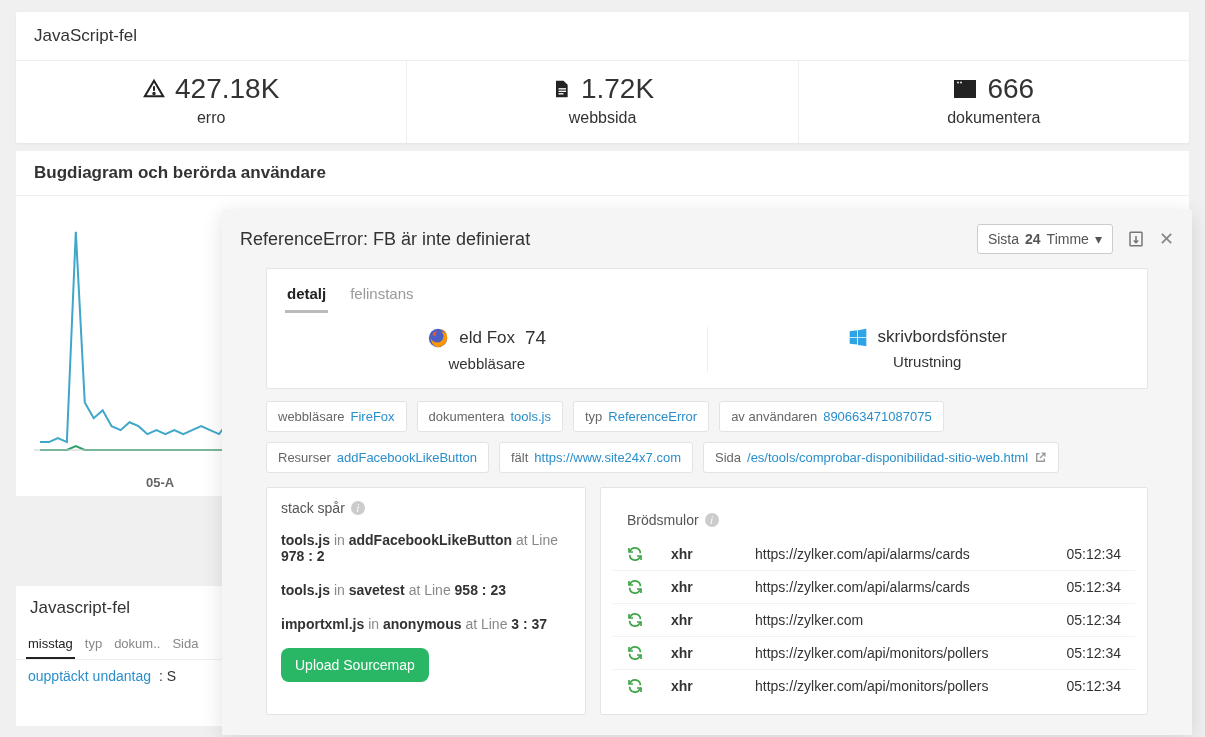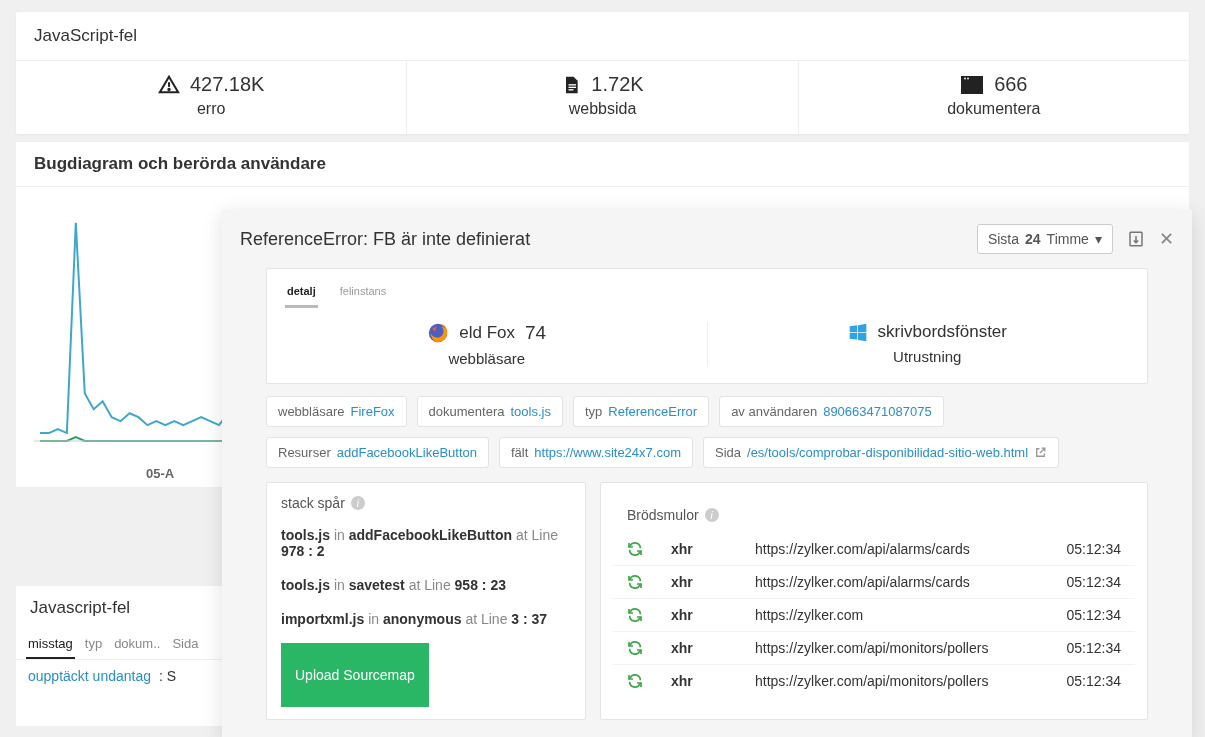--- a/index.html
+++ b/index.html
@@ -2,42 +2,42 @@
 <html><head>
 <meta charset="utf-8">
 <style>
 * { box-sizing: border-box; margin: 0; padding: 0; }
 body { font-family: -apple-system, BlinkMacSystemFont, "Segoe UI", Arial, sans-serif; background: #f0f0f0; width: 1205px; height: 737px; overflow: hidden; position: relative; color: #333; }
 .top-card { background: #fff; margin: 12px 16px 8px 16px; border-radius: 2px; box-shadow: 0 1px 3px rgba(0,0,0,0.05); }
 .top-title { padding: 14px 18px; font-size: 17px; border-bottom: 1px solid #eee; }
 .stats-row { display: flex; }
 .stat { flex: 1; text-align: center; padding: 12px 0 16px 0; border-right: 1px solid #eee; }
 .stat:last-child { border-right: none; }
-.stat-top { display: flex; align-items: center; justify-content: center; gap: 10px; font-size: 20px; font-weight: 400; }
+.stat-top { display: flex; align-items: center; justify-content: center; gap: 10px; font-size: 28px; font-weight: 400; }
 .stat-label { font-size: 16px; margin-top: 4px; color: #333; }
 .icon { display: inline-flex; align-items: center; justify-content: center; }
 .section-title { background: #fff; margin: 0 16px; padding: 12px 18px; font-size: 17px; font-weight: 600; border-bottom: 1px solid #eee; }
 .chart-area { background: #fff; margin: 0 16px; padding: 10px 18px 6px 18px; height: 300px; position: relative; }
 .bottom-left { position: absolute; left: 16px; top: 586px; width: 210px; background: #fff; height: 140px; }
 .bl-title { padding: 12px 14px; font-size: 17px; }
 .bl-tabs { display: flex; gap: 8px; padding: 0 10px; font-size: 13px; color: #888; border-bottom: 1px solid #eee; }
 .bl-tab { padding: 6px 2px; cursor: pointer; }
 .bl-tab.active { color: #222; border-bottom: 2px solid #222; }
 .bl-row { display: flex; padding: 8px 12px; font-size: 14px; gap: 8px; }
 .bl-link { color: #2a8ecb; }
 
 .modal { position: absolute; left: 222px; top: 210px; width: 970px; background: #f5f5f5; box-shadow: 0 4px 20px rgba(0,0,0,0.12); }
 .modal-header { display: flex; align-items: center; justify-content: space-between; padding: 14px 18px; }
 .modal-title { font-size: 18px; }
 .modal-header-right { display: flex; align-items: center; gap: 14px; }
 .time-select { background: #fff; border: 1px solid #ccc; border-radius: 3px; padding: 6px 10px; display: flex; align-items: flex-start; gap: 6px; font-size: 14px; color: #555; cursor: pointer; }
 .pdf-icon, .close-icon { color: #888; cursor: pointer; font-size: 18px; }
 .modal-body { padding: 0 44px 20px 44px; }
 .inner-card { background: #fff; border: 1px solid #e4e4e4; border-radius: 2px; }
-.tabs { display: flex; gap: 20px; padding: 10px 18px 0 18px; font-size: 11px; }
+.tabs { display: flex; gap: 20px; padding: 10px 18px 0 18px; font-size: 15px; }
 .tab { padding: 6px 2px 8px 2px; cursor: pointer; color: #999; }
 .tab.active { color: #222; border-bottom: 3px solid #bbb; font-weight: 600; }
 .dual { display: flex; padding: 14px 0 16px 0; }
 .dual-col { flex: 1; text-align: center; }
 .dual-col:first-child { border-right: 1px solid #eee; }
 .dual-top { display: flex; align-items: center; justify-content: center; gap: 10px; font-size: 17px; }
 .dual-val { font-size: 19px; }
 .dual-sub { margin-top: 6px; color: #333; font-size: 15px; }
 .chips { display: flex; flex-wrap: wrap; gap: 10px; margin-top: 12px; }
 .chip { background: #fff; border: 1px solid #e3e3e3; border-radius: 3px; padding: 7px 11px; font-size: 13px; display: flex; align-items: center; gap: 6px; }
@@ -47,21 +47,21 @@
 .lower { display: flex; gap: 14px; margin-top: 14px; }
 .panel { background: #fff; border: 1px solid #e4e4e4; border-radius: 2px; padding: 12px 14px; }
 .panel.left { width: 320px; }
 .panel.right { flex: 1; padding: 12px; }
 .panel-title { font-size: 14px; color: #555; display: flex; align-items: center; gap: 6px; margin-bottom: 10px; padding: 12px 14px 0 14px; }
 .panel.left .panel-title { padding: 0; }
 .info-i { display: inline-flex; width: 14px; height: 14px; border-radius: 50%; background: #ccc; color: #fff; font-size: 10px; align-items: center; justify-content: center; font-style: italic; }
 .trace-line { font-size: 14px; padding: 6px 0 12px 0; color: #333; }
 .trace-line b { font-weight: 700; }
 .trace-line .dim { color: #888; }
-.upload-btn { background: #29b765; color: #fff; border: none; border-radius: 0; padding: 24px 14px; font-size: 14px; cursor: pointer; margin-top: 4px; }
+.upload-btn { background: #29b765; color: #fff; border: none; border-radius: 8px; padding: 9px 14px; font-size: 14px; cursor: pointer; margin-top: 4px; }
 .crumb-row { display: flex; align-items: center; padding: 8px 14px; font-size: 14px; border-top: 1px solid #f2f2f2; }
 .crumb-row:first-of-type { border-top: none; }
 .refresh-ic { color: #3fa648; margin-right: 28px; font-size: 16px; }
 .crumb-type { width: 56px; font-weight: 600; }
 .crumb-url { flex: 1; color: #333; margin-left: 28px; }
 .crumb-time { color: #333; }
 
 svg { display: block; }
 </style>
 </head>

